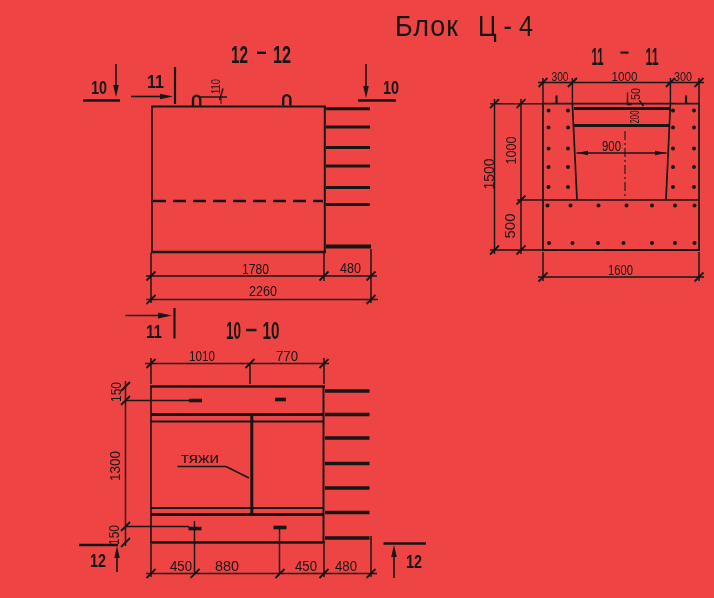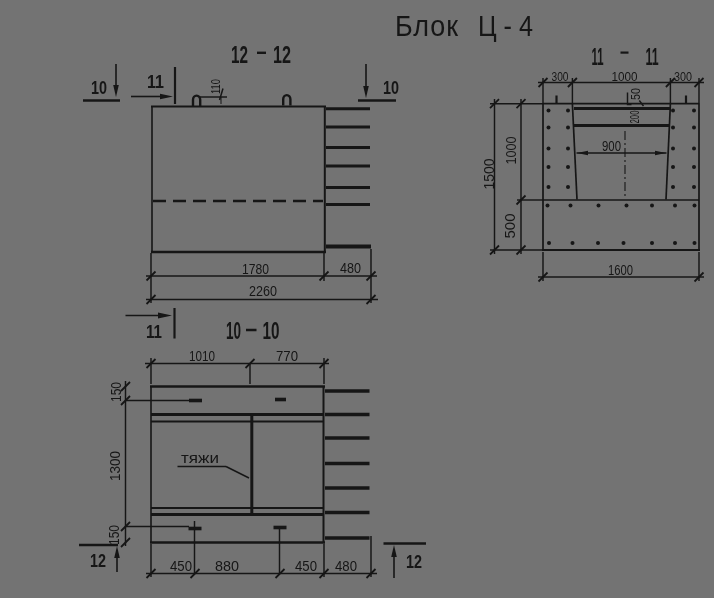--- a/index.html
+++ b/index.html
@@ -1,16 +1,16 @@
 <!DOCTYPE html>
 <html><head>
 <meta charset="utf-8">
 <style>
   html,body{margin:0;padding:0;background:#ffffff;}
-  #page{position:relative;will-change:transform;width:714px;height:598px;background:#737373;overflow:hidden;}
+  #page{position:relative;will-change:transform;width:714px;height:598px;background:#ef4444;overflow:hidden;}
   svg{position:absolute;left:0;top:0;}
   text{font-family:"Liberation Sans",sans-serif;fill:#161616;-webkit-text-stroke:0.35px #161616;}
   .dim{font-size:15px;}
   .mk{font-size:19px;font-weight:bold;}
   line,path,polyline{stroke:#161616;fill:none;}
   .thin{stroke-width:1.45;}
 </style>
 </head>
 <body>
 <div id="page">

